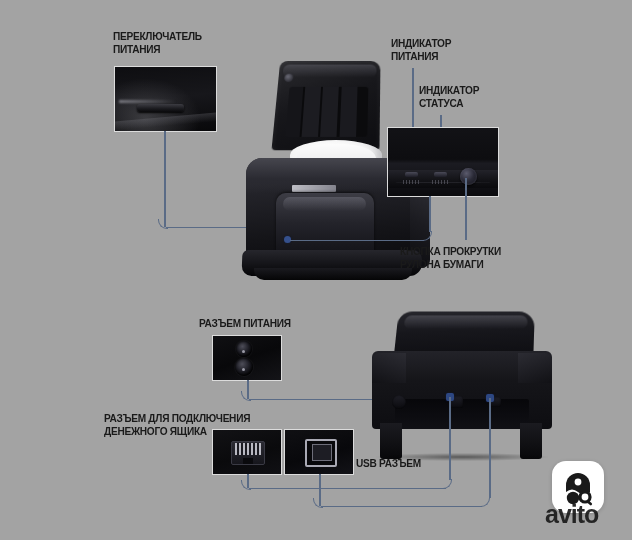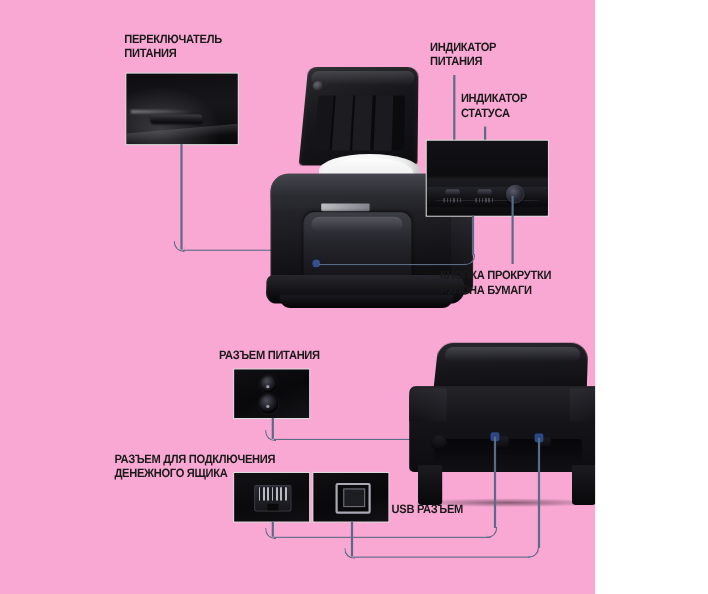--- a/index.html
+++ b/index.html
@@ -2,23 +2,23 @@
 <html><head>
 <meta charset="utf-8">
 <style>
   html, body {
     margin: 0;
     padding: 0;
     background: #ffffff;
   }
   #page {
     position: relative;
-    width: 541px;
+    width: 632px;
     height: 540px;
-    background: #f9a8d4;
+    background: #a3a3a3;
     overflow: hidden;
     font-family: "Liberation Sans", sans-serif;
   }
 
   
   .label {
     position: absolute;
     font-family: "Liberation Sans", sans-serif;
     font-weight: bold;
     font-size: 11px;
@@ -531,14 +531,15 @@
     <svg class="avito-glyph" viewBox="0 0 52 52">
       <path d="M14 24 a12 12 0 0 1 24 0 v7 a2 2 0 0 1 -2 2 h-20 a2 2 0 0 1 -2 -2 z" fill="#1a1a1a"></path>
       <circle cx="26" cy="21" r="3.4" fill="#ffffff"></circle>
       <path d="M14 31 q6 -5 12 0 q6 5 12 0 v2 a2 2 0 0 1 -2 2 h-20 a2 2 0 0 1 -2 -2 z" fill="#ffffff"></path>
       <circle cx="21" cy="37" r="6.2" fill="#1a1a1a"></circle>
       <circle cx="33" cy="36" r="6.6" fill="#1a1a1a"></circle>
       <circle cx="33" cy="36" r="3.4" fill="#ffffff"></circle>
       <rect x="36" y="39" width="6" height="2.6" rx="1.3" transform="rotate(40 36 39)" fill="#1a1a1a"></rect>
     </svg>
   </div>
+  <div class="avito-word">avito</div>
 
 </div>
 
 </body></html>

